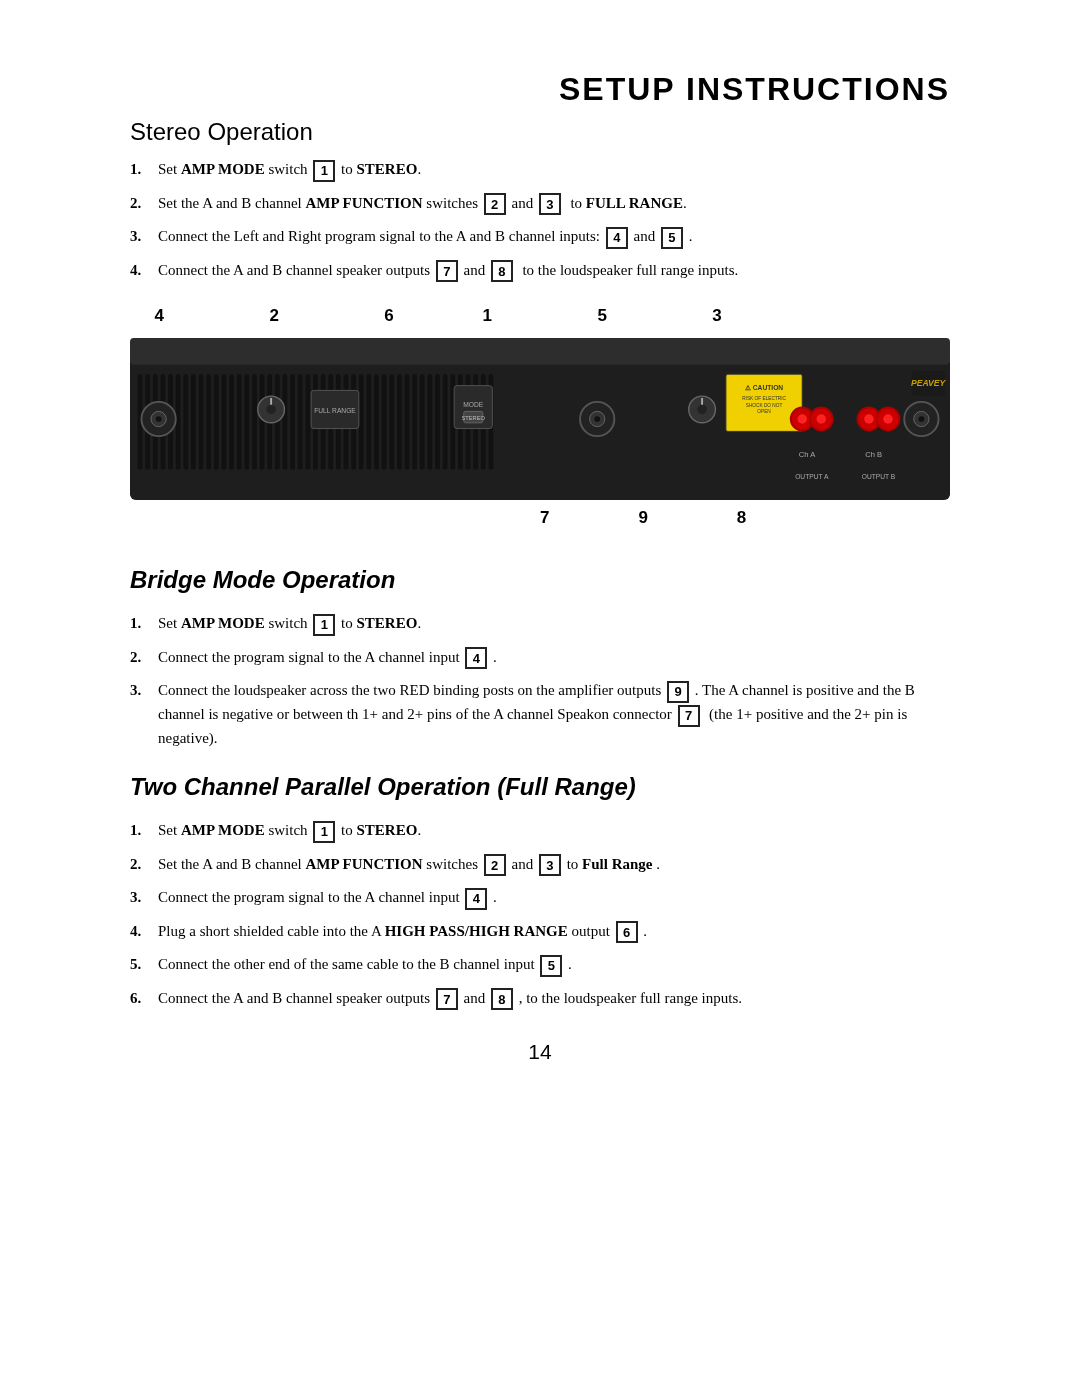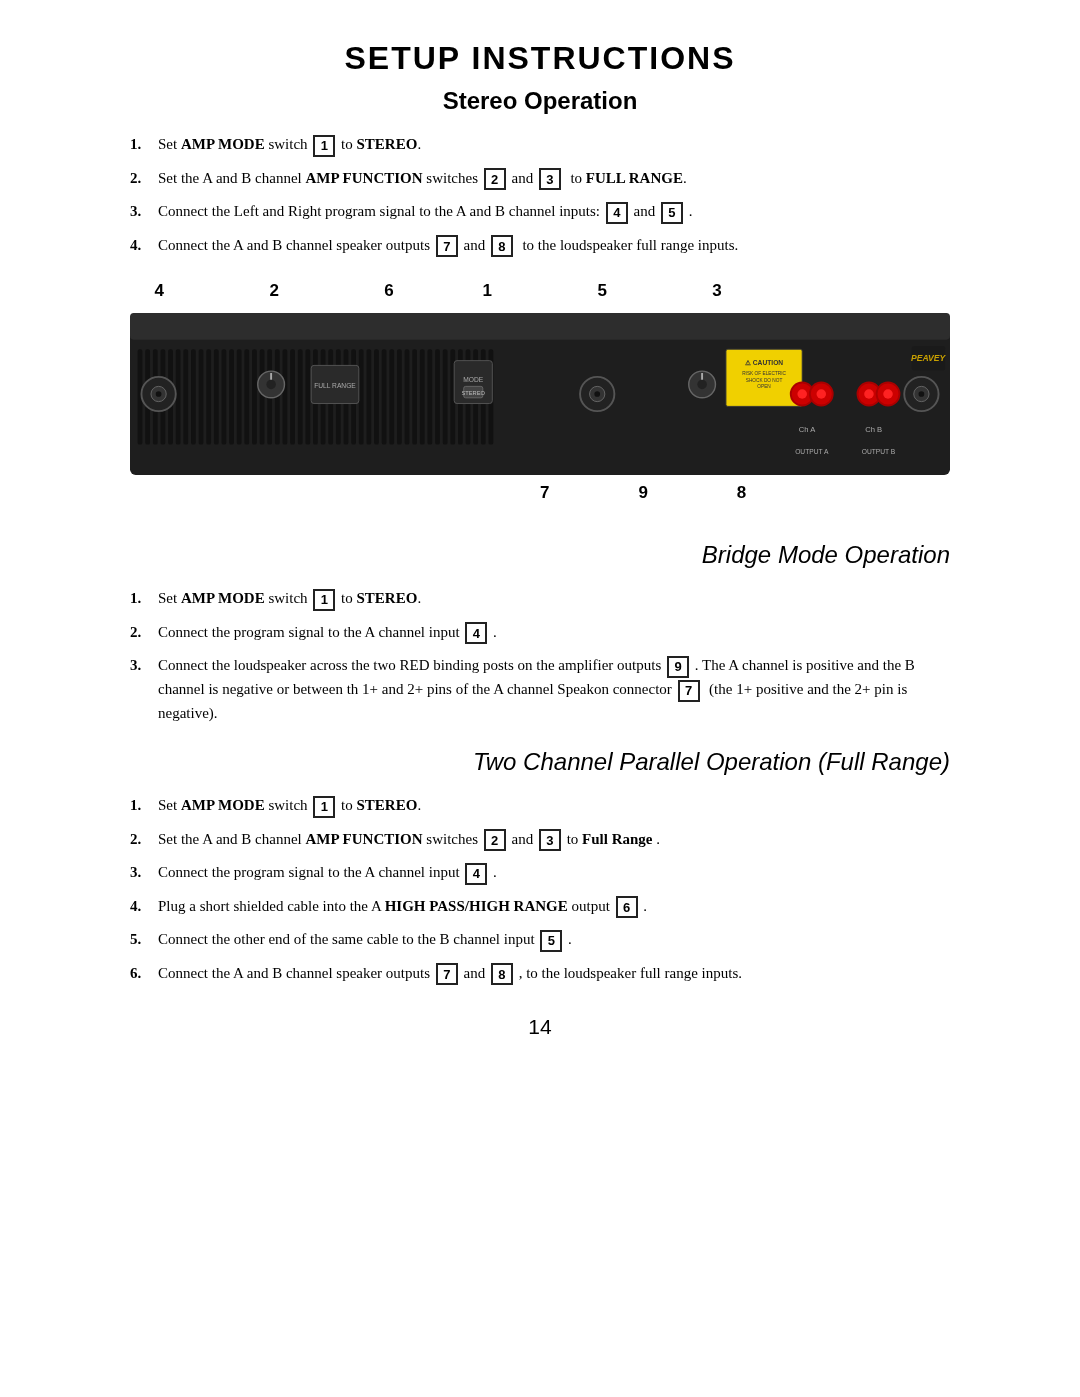--- a/index.html
+++ b/index.html
@@ -12,38 +12,38 @@
       flex-direction: column;
       align-items: center;
     }
     .page {
       width: 900px;
       padding: 40px 40px 60px 40px;
     }
     .main-title {
       font-size: 32px;
       font-weight: 900;
-      text-align: center;
+      text-align: right;
       letter-spacing: 2px;
       margin-bottom: 10px;
       font-family: Arial, sans-serif;
       text-transform: uppercase;
+      margin-top: 31px;
     }
     .section-title {
       font-size: 24px;
-      font-weight: bold;
-      text-align: center;
-      margin-bottom: 18px;
+      font-weight: normal;
+      margin-bottom: 12px;
       font-family: Arial, sans-serif;
     }
     .section-title-italic {
       font-size: 24px;
-      font-weight: normal;
+      font-weight: bold;
       font-style: italic;
-      text-align: right;
+      text-align: left;
       margin-bottom: 18px;
       font-family: Arial, sans-serif;
     }
     .instruction-list {
       list-style: none;
       margin-bottom: 24px;
     }
     .instruction-list li {
       display: flex;
       align-items: flex-start;

